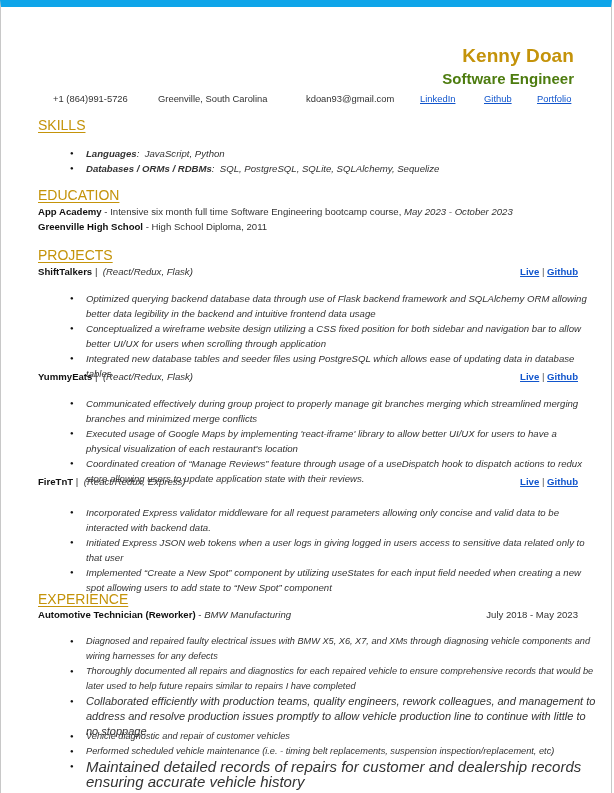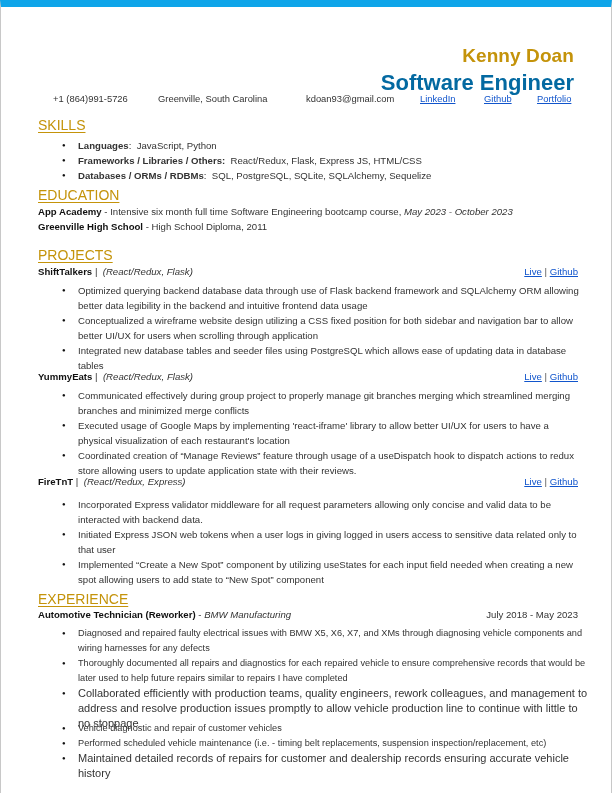--- a/index.html
+++ b/index.html
@@ -9,38 +9,38 @@
       border-left: 1px solid #c8c8c8; border-top: 7px solid #0ea5e9; border-right: 1px solid #c8c8c8;
       box-sizing: border-box;
       font-family: "Liberation Sans", sans-serif; color: #222; font-size: 9.6px;
     }
     .name {
       position: absolute; right: 37px; top: 38px;
       font-size: 19px; font-weight: bold; color: #c4930a; letter-spacing: 0.1px;
     }
     .role {
       position: absolute; right: 37px; top: 63px;
-      font-size: 22px; font-weight: bold; color: #0369a1;
+      font-size: 15px; font-weight: bold; color: #4d7c0f;
     }
     .contact {
       position: absolute; top: 86px; left: 0; width: 612px; font-size: 9.4px; color: #333;
     }
     .contact span { position: absolute; white-space: nowrap; }
     .contact a { color: #1155cc; text-decoration: underline; }
     .section-title {
       position: absolute; left: 37px; font-size: 14px; color: #c4930a;
       text-decoration: underline; text-underline-offset: 2px; text-decoration-thickness: 1px;
     }
-    ul.bullets { position: absolute; left: 57px; margin: 4px; padding: 0; list-style: none; width: 520px; }
+    ul.bullets { position: absolute; left: 57px; margin: 12px; padding: 0; list-style: none; width: 520px; font-style: italic; }
     ul.bullets li { position: relative; padding-left: 16px; line-height: 15px; font-size: 9.6px; color: #333; }
     ul.bullets li::before { content: "\25CF"; position: absolute; left: 0; top: 0; font-size: 6px; color: #111; }
     .row { position: absolute; left: 37px; width: 540px; font-size: 9.6px; color: #333; line-height: 15px; white-space: nowrap; }
     .row b { color: #111; }
     .row .right { position: absolute; right: 0; top: 0; }
-    .links a { color: #1155cc; font-weight: normal; text-decoration: underline; }
+    .links a { color: #1155cc; font-weight: bold; text-decoration: underline; }
     .links .sep { color: #555; }
     i { font-style: italic; }
   </style>
 </head>
 <body>
 
 <div class="page">
 
   <div class="name">Kenny Doan</div>
   <div class="role">Software Engineer</div>
@@ -50,21 +50,20 @@
     <span style="left:157px">Greenville, South Carolina</span>
     <span style="left:305px">kdoan93@gmail.com</span>
     <span style="left:419px"><a>LinkedIn</a></span>
     <span style="left:483px"><a>Github</a></span>
     <span style="left:536px"><a>Portfolio</a></span>
   </div>
 
   <div class="section-title" style="top:110px">SKILLS</div>
   <ul class="bullets" style="top:127px">
     <li><b>Languages</b><span>:</span>&nbsp; <span>JavaScript, Python</span></li>
-    <li><b>Frameworks / Libraries / Others:</b>&nbsp; <span>React/Redux, Flask, Express JS, HTML/CSS</span></li>
     <li><b>Databases / ORMs / RDBMs</b><span>:</span>&nbsp; <span>SQL, PostgreSQL, SQLite, SQLAlchemy, Sequelize</span></li>
   </ul>
 
   <div class="section-title" style="top:180px">EDUCATION</div>
   <div class="row" style="top:197px">
     <b>App Academy</b><span> - Intensive six month full time Software Engineering bootcamp course, </span><i>May 2023 - October 2023</i>
   </div>
   <div class="row" style="top:212px">
     <b>Greenville High School</b><span> - High School Diploma, 2011</span>
   </div>
@@ -109,16 +108,16 @@
   </div>
   <ul class="bullets" style="top:615px; width:530px; font-size:9.2px">
     <li style="font-size:9.2px">Diagnosed and repaired faulty electrical issues with BMW X5, X6, X7, and XMs through diagnosing vehicle components and wiring harnesses for any defects</li>
     <li style="font-size:9.2px">Thoroughly documented all repairs and diagnostics for each repaired vehicle to ensure comprehensive records that would be later used to help future repairs similar to repairs I have completed</li>
     <li style="font-size:11px">Collaborated efficiently with production teams, quality engineers, rework colleagues, and management to address and resolve production issues promptly to allow vehicle production line to continue with little to no stoppage</li>
   </ul>
 
   <ul class="bullets" style="top:710px; width:530px">
     <li style="font-size:9.2px">Vehicle diagnostic and repair of customer vehicles</li>
     <li style="font-size:9.2px">Performed scheduled vehicle maintenance (i.e. - timing belt replacements, suspension inspection/replacement, etc)</li>
-    <li style="font-size:11px">Maintained detailed records of repairs for customer and dealership records ensuring accurate vehicle history</li>
+    <li style="font-size:15px">Maintained detailed records of repairs for customer and dealership records ensuring accurate vehicle history</li>
   </ul>
 
 </div>
 
 </body></html>

